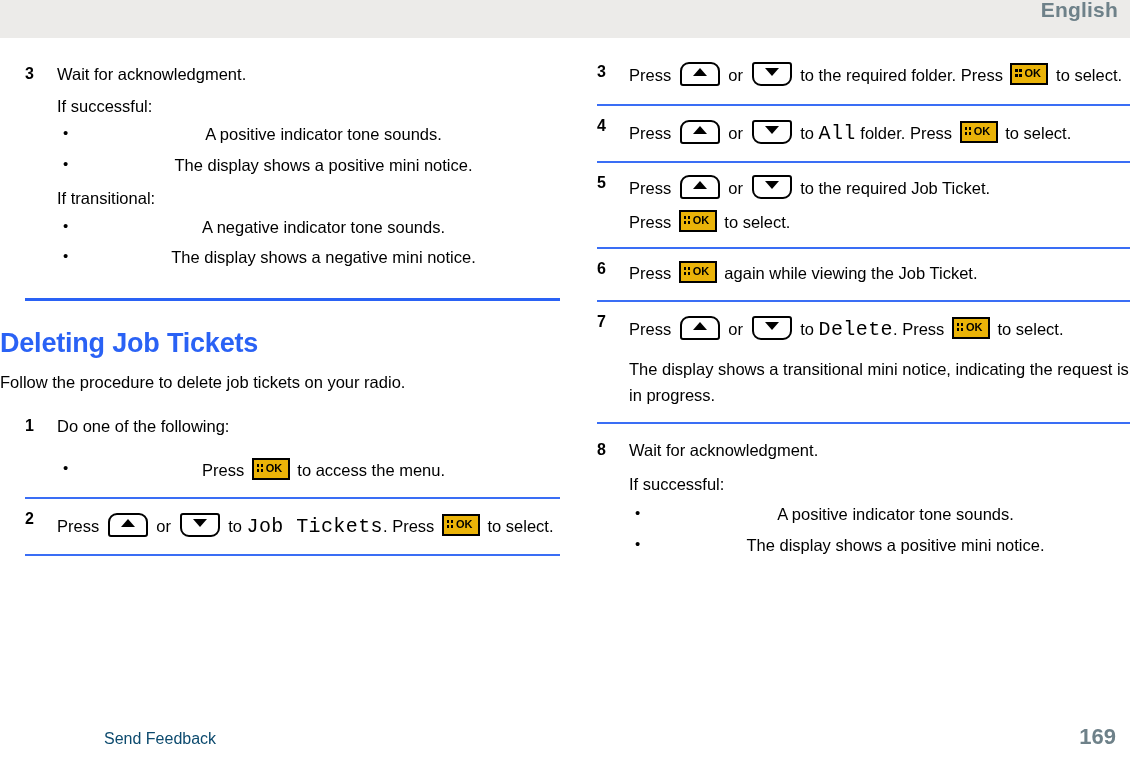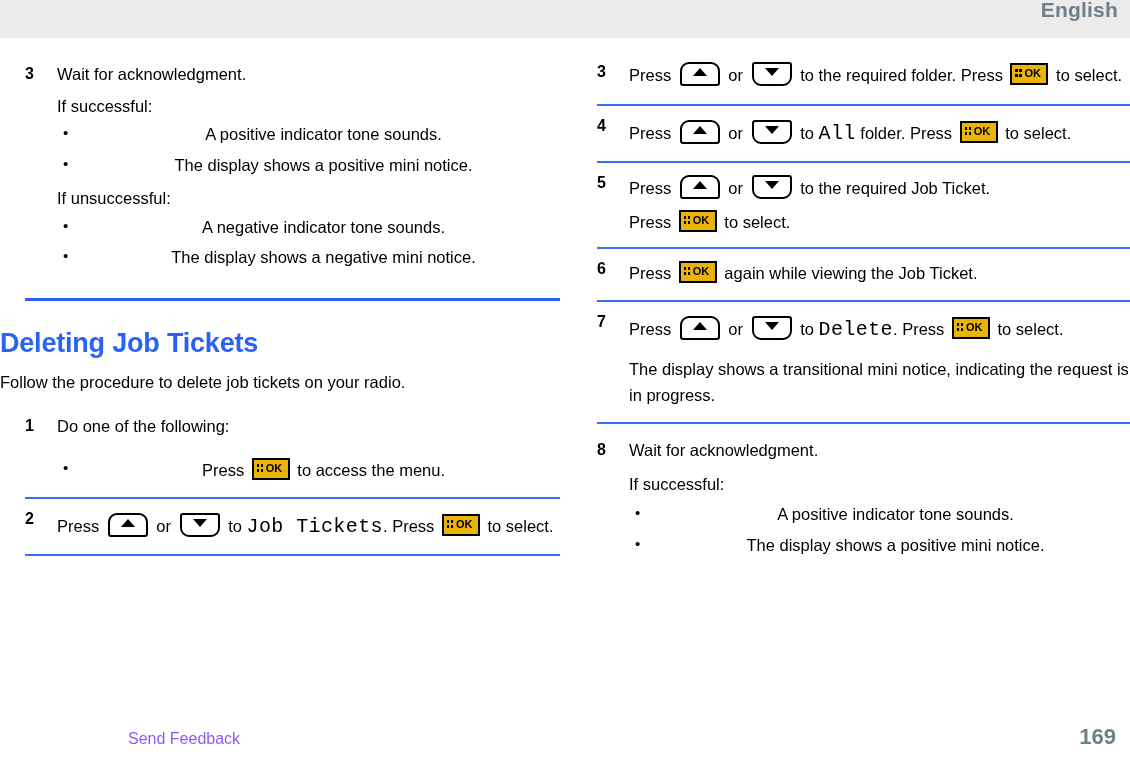--- a/index.html
+++ b/index.html
@@ -211,22 +211,21 @@
     left: 0;
     bottom: 0;
     width: 1130px;
     height: 40px;
   }
   .footer-feedback {
     position: absolute;
     left: 104px;
     top: 8px;
     font-size: 16px;
-    color: #8b5cf6;
-    margin-left: 24px;
+    color: #0c4a6e;
   }
   .footer-page {
     position: absolute;
     right: 14px;
     top: 2px;
     font-size: 22px;
     font-weight: bold;
     color: #6e8189;
   }
 </style>
@@ -243,21 +242,21 @@
 
     <div class="step" style="margin-top:24px;">
       <div class="step-num">3</div>
       <div class="step-body">
         <p>Wait for acknowledgment.</p>
         <p style="margin-top:6px;">If successful:</p>
         <ul class="bullets">
           <li>A positive indicator tone sounds.</li>
           <li>The display shows a positive mini notice.</li>
         </ul>
-        <p style="margin-top:8px;">If unsuccessful:</p>
+        <p style="margin-top:8px;">If transitional:</p>
         <ul class="bullets">
           <li>A negative indicator tone sounds.</li>
           <li>The display shows a negative mini notice.</li>
         </ul>
       </div>
     </div>
 
     <div class="rule" style="margin-top:28px;"></div>
 
     <h1 class="section-title">Deleting Job Tickets</h1>

